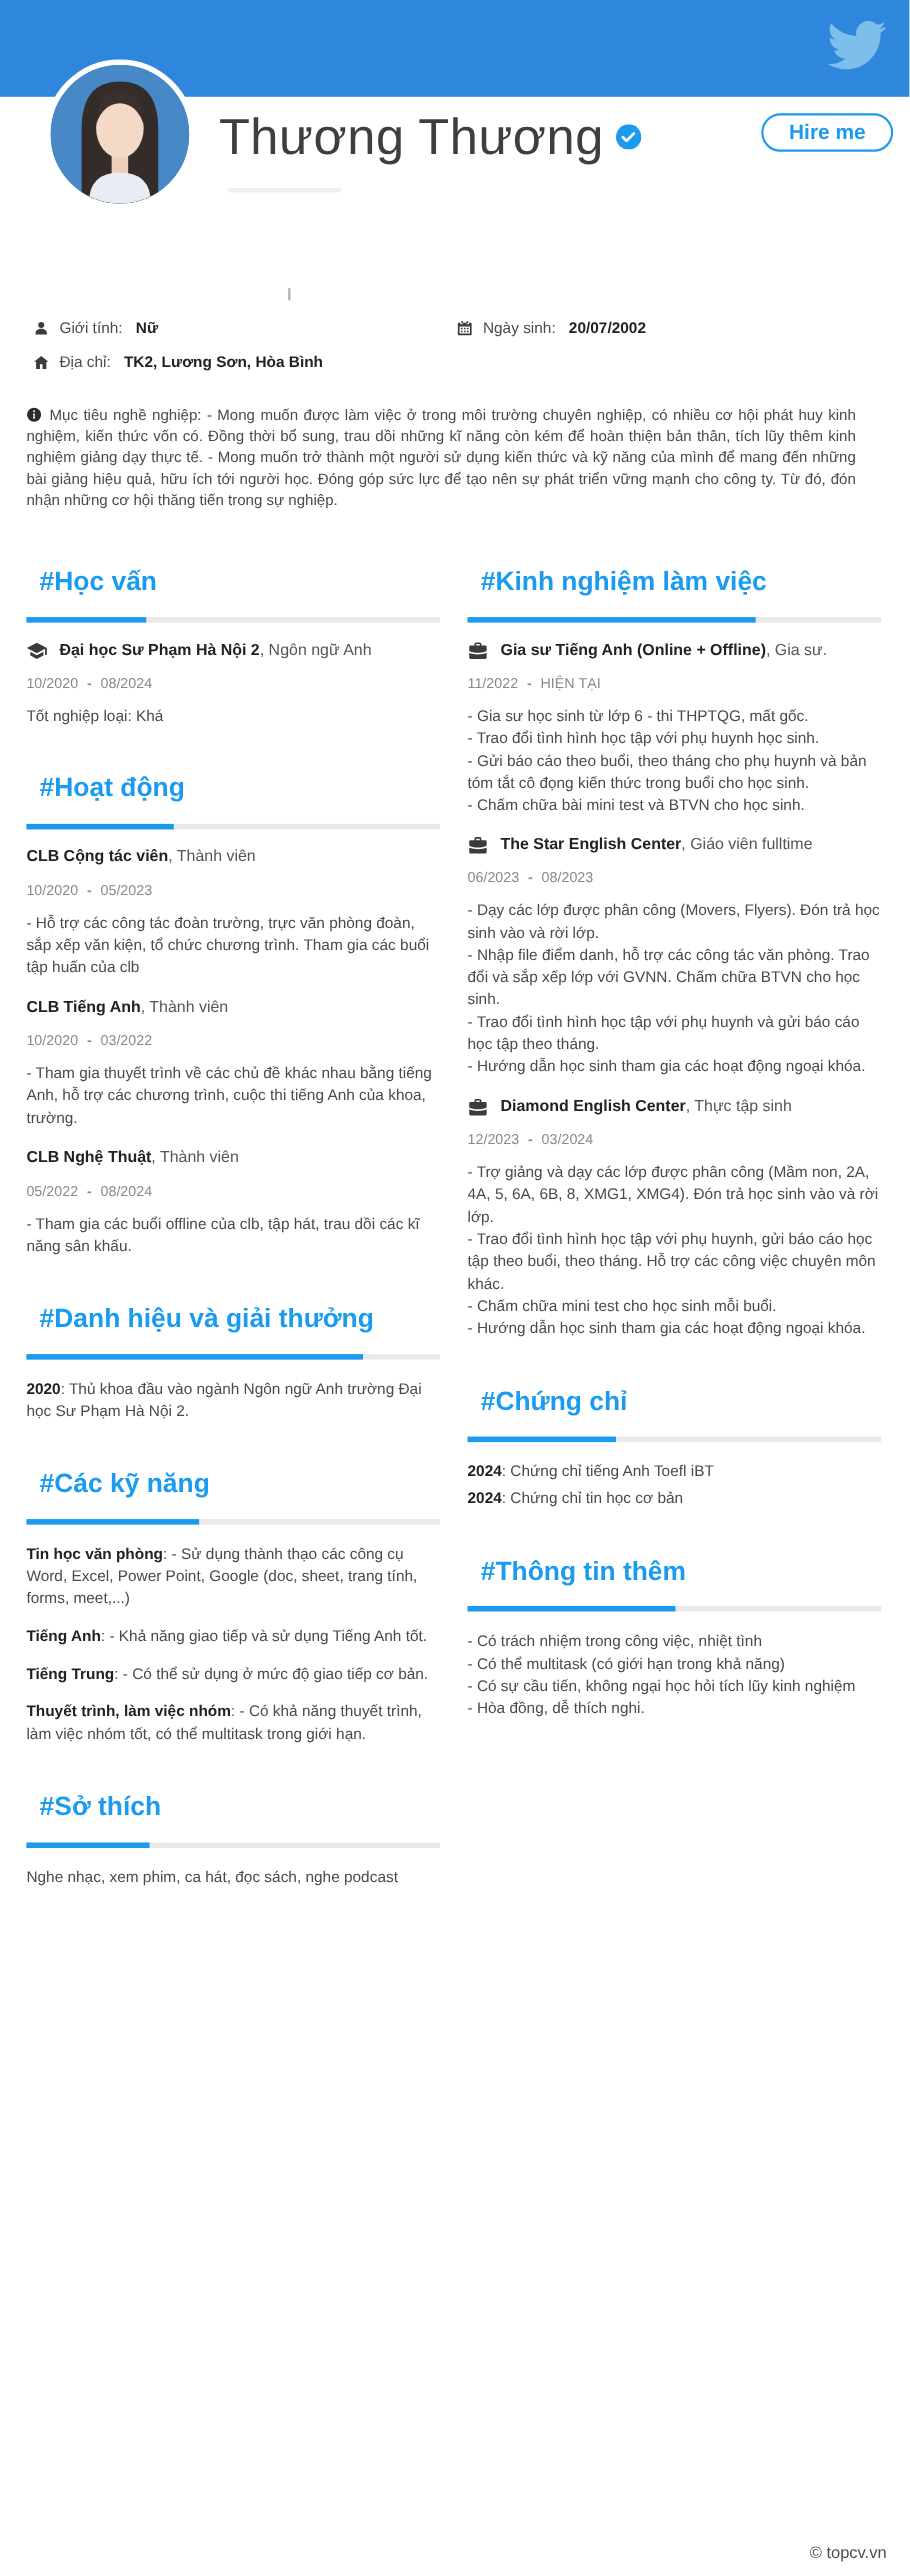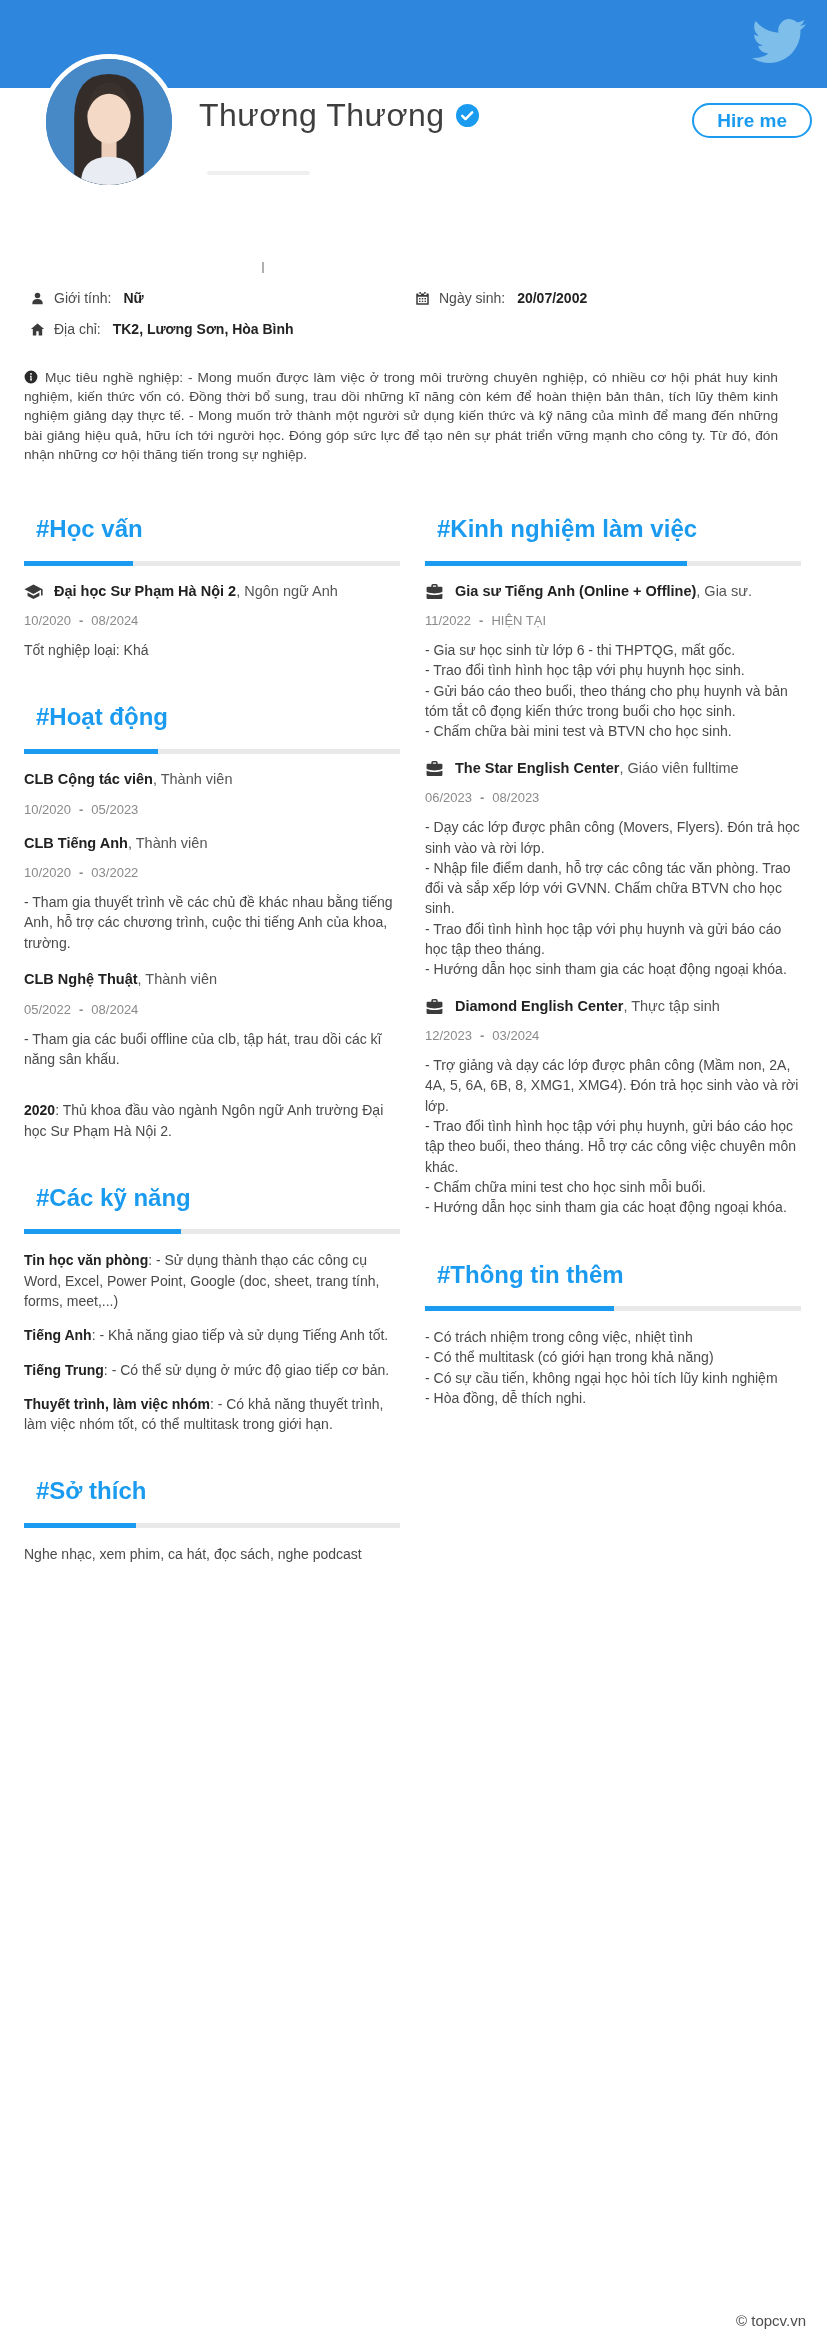--- a/index.html
+++ b/index.html
@@ -19,21 +19,21 @@
   }
   
   .banner{position:absolute;top:0;left:0;width:100%;height:88px;background:var(--banner);}
   .bird{position:absolute;top:14px;right:15px;width:66px;height:54px;}
   .avatar{
     position:absolute;top:54px;left:41px;width:136px;height:136px;border-radius:50%;
     border:5px solid #ffffff;overflow:hidden;background:#4788c7;
   }
   .avatar svg{display:block;width:100%;height:100%;}
   .name-row{position:absolute;top:97px;left:199px;display:flex;align-items:center;gap:11px;}
-  .name{font-size:32px;font-weight:400;color:#3e3e3e;letter-spacing:.5px;white-space:nowrap;}
+  .name{font-size:46px;font-weight:400;color:#3e3e3e;letter-spacing:.5px;white-space:nowrap;}
   .badge{width:23px;height:23px;flex:0 0 auto;}
   .hire{
     position:absolute;top:103px;right:15px;height:35px;padding:0 23px;
     border:2px solid var(--accent);border-radius:18px;background:#fff;color:var(--accent);
     font-weight:bold;font-size:19px;display:flex;align-items:center;cursor:pointer;
     font-family:"Liberation Sans", sans-serif;
   }
   .faint-sub{position:absolute;top:171px;left:207px;width:103px;height:4px;background:#9a9a9a;opacity:.16;border-radius:2px;}
   .faint-tick{position:absolute;top:262px;left:262px;width:2px;height:11px;background:#6d6d6d;opacity:.55;}
   
@@ -176,39 +176,46 @@
           <div class="rule">
               <div class="rule-accent" style="width: 134px;"></div>
             </div>
         </div>
         <div class="sec-body">
           <div class="item">
             <div class="item-head">
                 <span><span class="item-name">CLB Cộng tác viên</span><span class="item-role">, Thành viên</span></span>
               </div>
             <div class="dates"><span>10/2020</span><span class="dash">-</span><span>05/2023</span></div>
+            <div class="desc">- Hỗ trợ các công tác đoàn trường, trực văn phòng đoàn, sắp xếp văn kiện, tổ chức chương trình. Tham gia các buổi tập huấn của clb</div>
           </div>
           <div class="item">
             <div class="item-head">
                 <span><span class="item-name">CLB Tiếng Anh</span><span class="item-role">, Thành viên</span></span>
               </div>
             <div class="dates"><span>10/2020</span><span class="dash">-</span><span>03/2022</span></div>
             <div class="desc">- Tham gia thuyết trình về các chủ đề khác nhau bằng tiếng Anh, hỗ trợ các chương trình, cuộc thi tiếng Anh của khoa, trường.</div>
           </div>
           <div class="item">
             <div class="item-head">
                 <span><span class="item-name">CLB Nghệ Thuật</span><span class="item-role">, Thành viên</span></span>
               </div>
             <div class="dates"><span>05/2022</span><span class="dash">-</span><span>08/2024</span></div>
             <div class="desc">- Tham gia các buổi offline của clb, tập hát, trau dồi các kĩ năng sân khấu.</div>
           </div>
         </div>
       </div>
 
       <div class="section">
+        <div class="sec-head">
+          <h2 class="sec-title">#Danh hiệu và giải thưởng</h2>
+          <div class="rule">
+              <div class="rule-accent" style="width: 306px;"></div>
+            </div>
+        </div>
         <div class="sec-body">
           <p class="line"><b>2020</b><span>: Thủ khoa đầu vào ngành Ngôn ngữ Anh trường Đại học Sư Phạm Hà Nội 2.</span></p>
         </div>
       </div>
 
       <div class="section">
         <div class="sec-head">
           <h2 class="sec-title">#Các kỹ năng</h2>
           <div class="rule">
               <div class="rule-accent" style="width: 157px;"></div>
@@ -283,20 +290,32 @@
             </div>
             <div class="dates"><span>12/2023</span><span class="dash">-</span><span>03/2024</span></div>
             <div class="desc">- Trợ giảng và dạy các lớp được phân công (Mầm non, 2A, 4A, 5, 6A, 6B, 8, XMG1, XMG4). Đón trả học sinh vào và rời lớp.
 - Trao đổi tình hình học tập với phụ huynh, gửi báo cáo học tập theo buổi, theo tháng. Hỗ trợ các công việc chuyên môn khác.
 - Chấm chữa mini test cho học sinh mỗi buổi.
 - Hướng dẫn học sinh tham gia các hoạt động ngoại khóa.</div>
           </div>
         </div>
       </div>
 
+      <div class="section">
+        <div class="sec-head">
+          <h2 class="sec-title">#Chứng chỉ</h2>
+          <div class="rule">
+              <div class="rule-accent" style="width: 135px;"></div>
+            </div>
+        </div>
+        <div class="sec-body">
+          <p class="line" style="margin-bottom:4px;"><b>2024</b><span>: Chứng chỉ tiếng Anh Toefl iBT</span></p>
+          <p class="line"><b>2024</b><span>: Chứng chỉ tin học cơ bản</span></p>
+        </div>
+      </div>
 
       <div class="section">
         <div class="sec-head">
           <h2 class="sec-title">#Thông tin thêm</h2>
           <div class="rule">
               <div class="rule-accent" style="width: 189px;"></div>
             </div>
         </div>
         <div class="sec-body">
           <div class="desc">- Có trách nhiệm trong công việc, nhiệt tình

